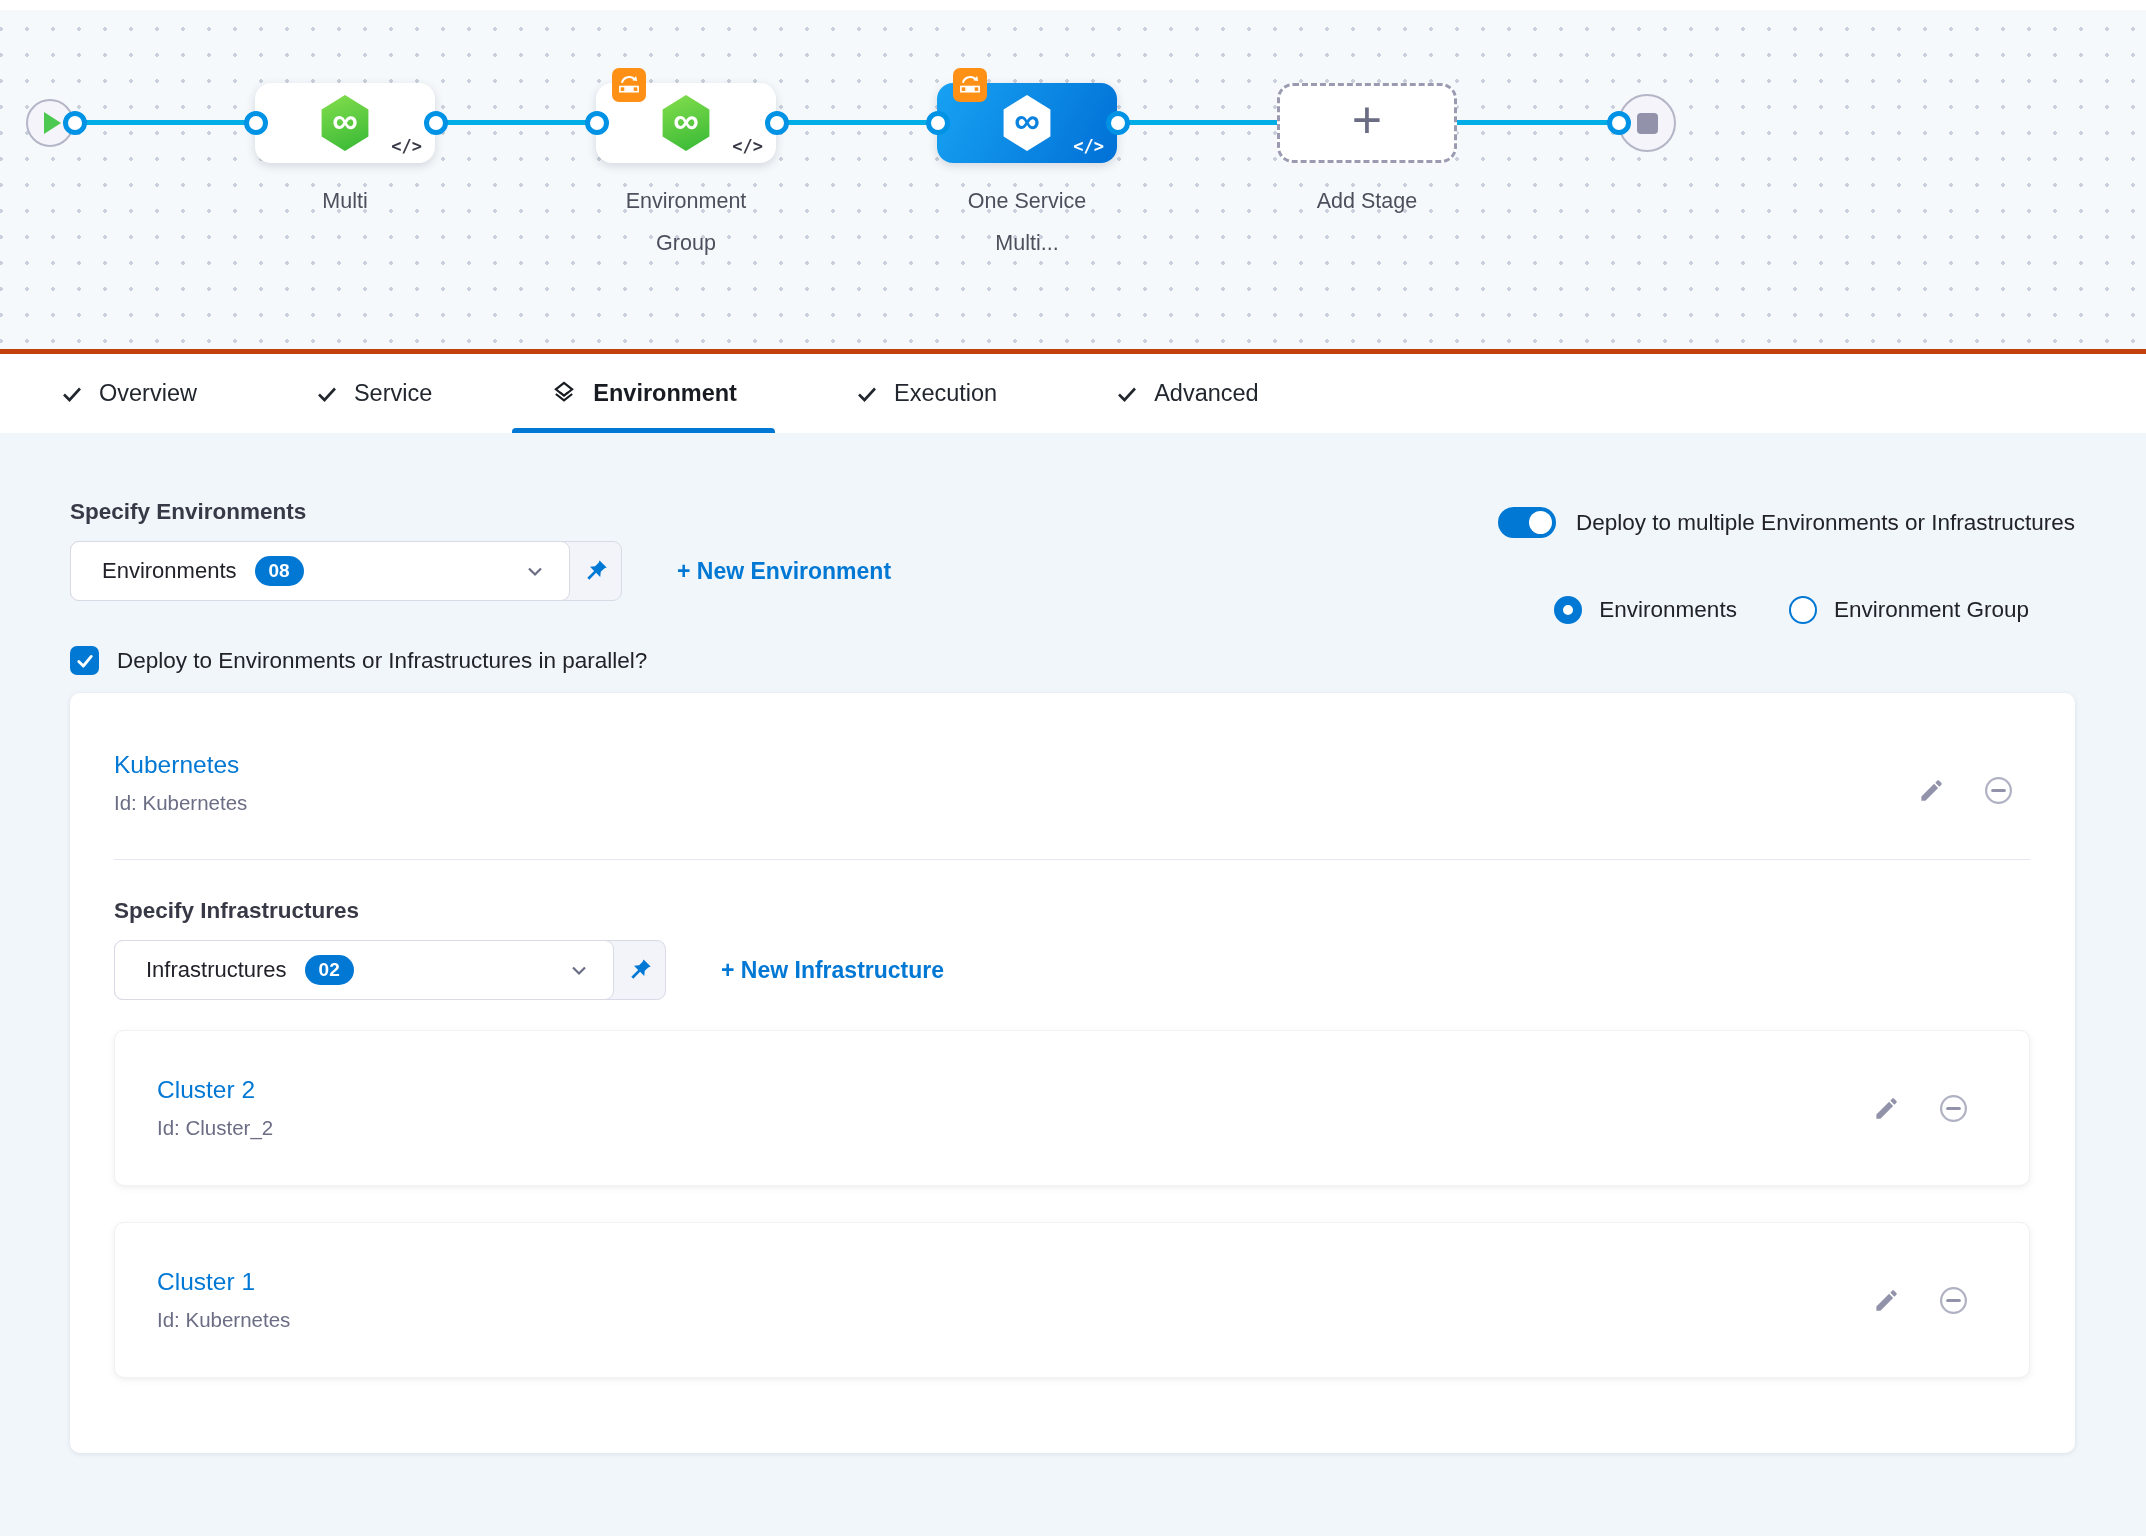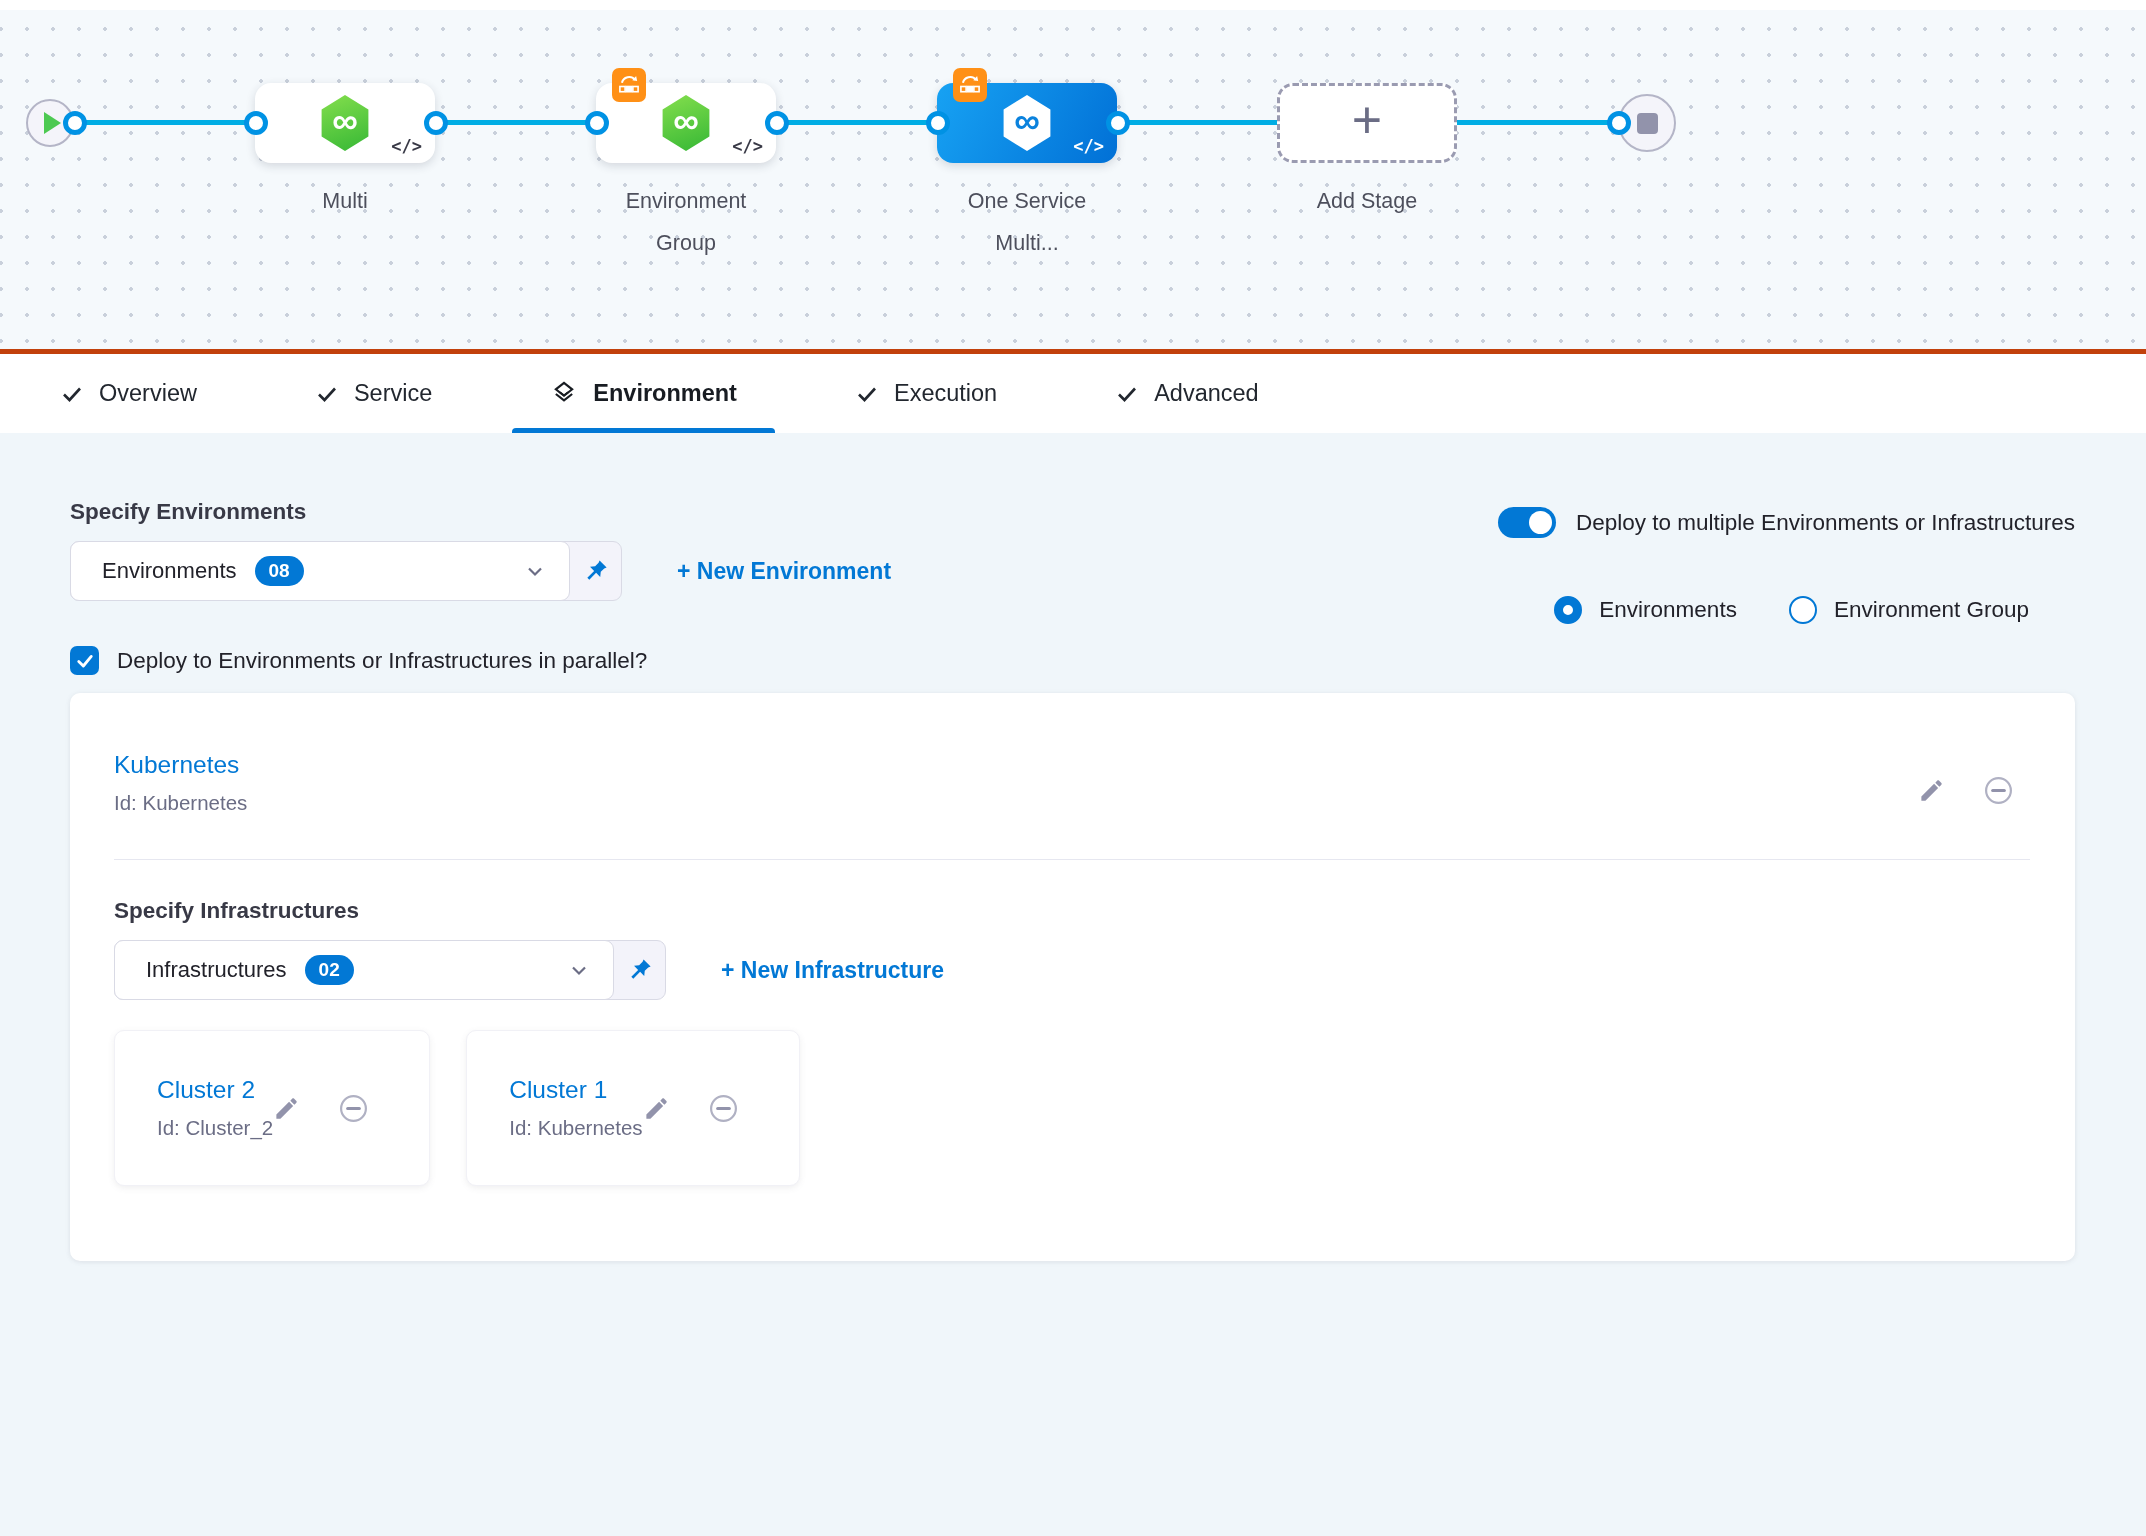--- a/index.html
+++ b/index.html
@@ -83,21 +83,21 @@
 
   .outer-card { margin-top:18px; background:#ffffff; border-radius:10px;
     box-shadow:0 1px 5px rgba(96,97,112,.14); padding:58px 45px 75px 44px; }
   .entity-row { display:flex; justify-content:space-between; align-items:flex-start; }
   .entity-title { font-size:24.5px; font-weight:500; color:#0278d5; cursor:pointer; }
   .entity-id { margin-top:12px; font-size:20.5px; color:#6b6d85; }
   .icon-row { display:flex; align-items:center; gap:38px; margin-top:24px; margin-right:16px; }
   .icon-btn { cursor:pointer; display:flex; }
   .divider { height:1px; background:#e6e7f0; margin-top:44px; }
   .infra-heading { margin-top:38px; }
-  .cluster-list { margin-top:30px; display:flex; flex-direction:row; gap:36px; }
+  .cluster-list { margin-top:30px; display:flex; flex-direction:column; gap:36px; }
   .cluster-card { height:156px; background:#ffffff; border:1px solid #f1f1f6; border-radius:10px;
     box-shadow:0 2px 6px rgba(96,97,112,.10); display:flex; justify-content:space-between;
     align-items:center; padding:0 60px 0 42px; }
   .cluster-card .icon-row { margin-top:0; margin-right:0; }
 </style>
 </head>
 <body>
 
 <div class="canvas">
 

